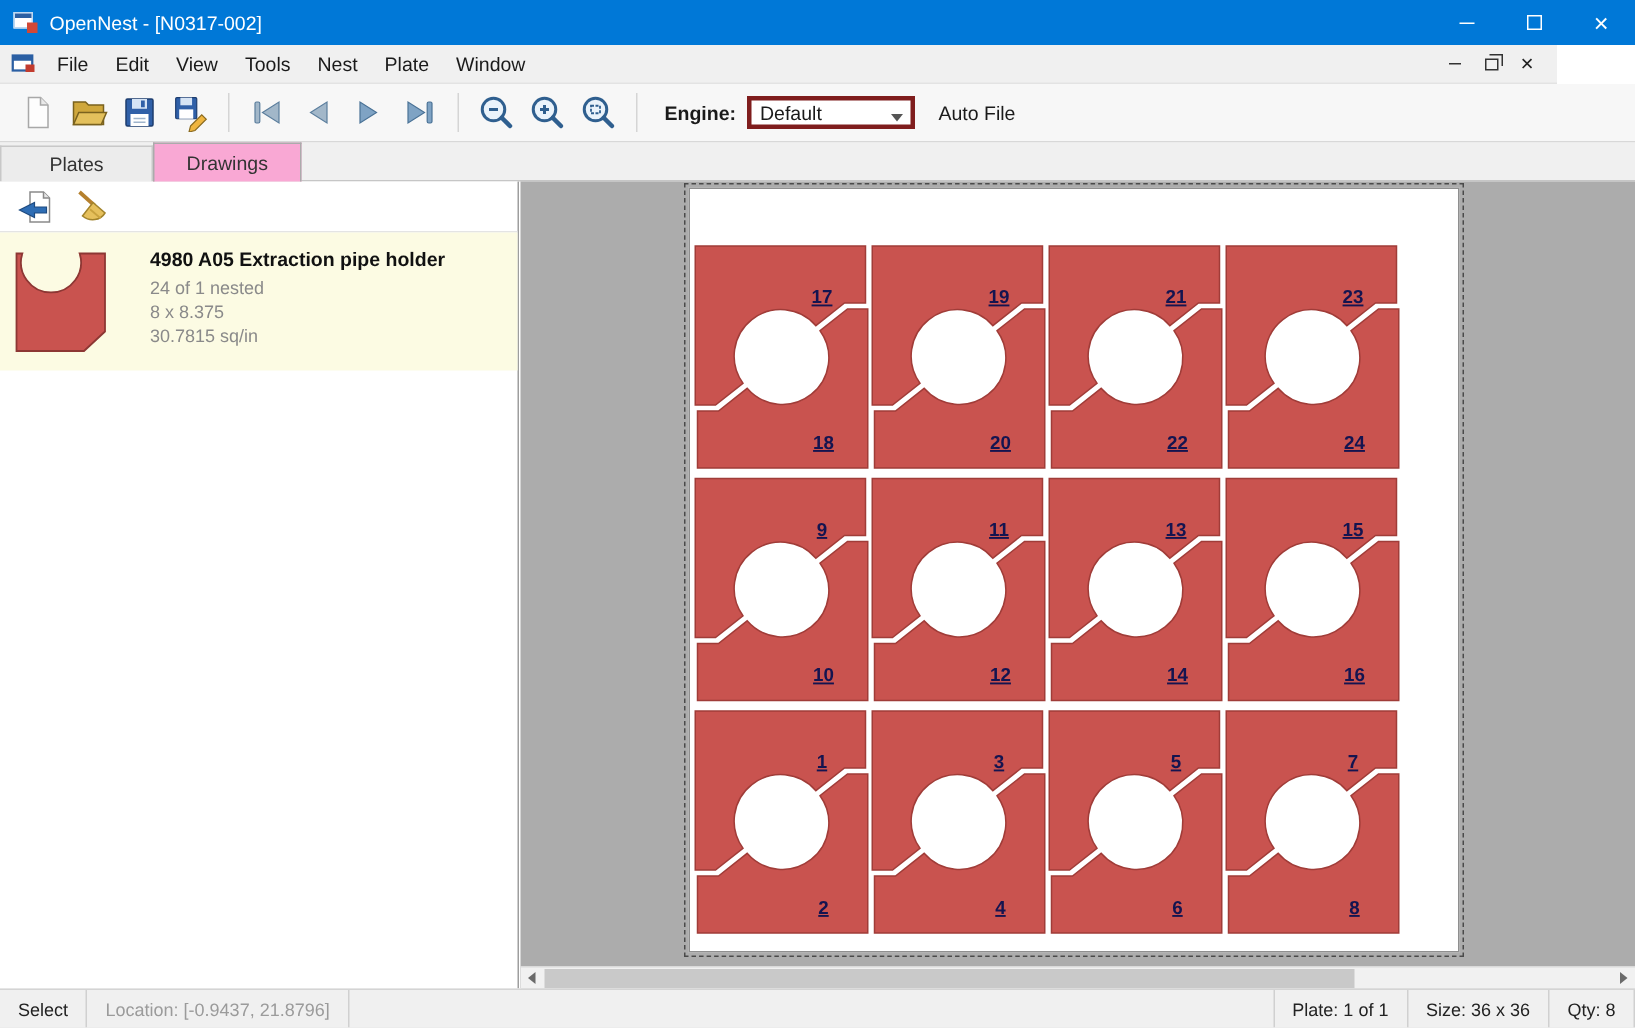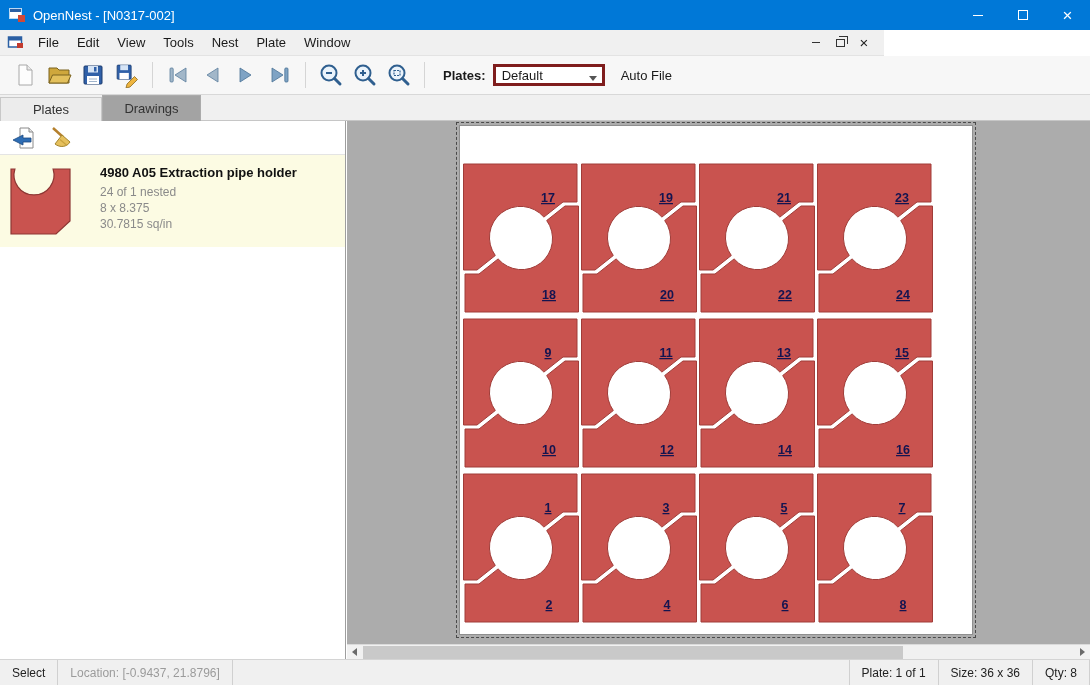--- a/index.html
+++ b/index.html
@@ -14,21 +14,21 @@
   .titlebar .appicon .w::before { content:""; position:absolute; left:0; top:0; width:11px; height:3px; background:#2B5FA3; }
   .titlebar .appicon .r { position:absolute; right:0; bottom:0; width:7px; height:7px; background:#D14836; }
   .titlebar .title { font-size:13px; }
   .tb-controls { margin-left:auto; display:flex; height:30px; }
   .tb-btn { width:45px; height:30px; display:flex; align-items:center; justify-content:center; }
   .g-min { width:10px; height:1px; background:#fff; display:block; }
   .g-max { width:10px; height:10px; border:1px solid #fff; display:block; }
   .g-close { font-size:17px; line-height:1; color:#fff; }
 
   
-  .menubar { position:absolute; left:0; top:30px; width:884px; height:26px; background:#F0F0F0; display:flex; align-items:center; border-bottom:1px solid #E3E3E3; }
+  .menubar { position:absolute; left:0; top:30px; width:1038px; height:26px; background:#F0F0F0; display:flex; align-items:center; border-bottom:1px solid #E3E3E3; }
   .mdiicon { width:18px; height:16px; margin:0 4px 0 7px; position:relative; }
   .mdiicon svg { display:block; }
   .menu-item { padding:0 9px; height:26px; display:flex; align-items:center; font-size:13px; color:#1a1a1a; }
   .mdi-controls { margin-left:auto; display:flex; align-items:center; padding-right:8px; }
   .mdi-btn { width:24px; height:20px; display:flex; align-items:center; justify-content:center; }
   .m-min { width:8px; height:1px; background:#333; display:block; }
   .m-restore { width:9px; height:8px; border:1px solid #333; position:relative; display:block; background:#F0F0F0; }
   .m-restore::before { content:""; position:absolute; left:2px; top:-4px; width:8px; height:7px; border:1px solid #333; border-left:none; border-bottom:none; }
   .m-close { font-size:15px; line-height:1; color:#222; }
 
@@ -40,21 +40,21 @@
   .engine-label { font-weight:bold; margin:0 7px 0 10px; }
   .combo { width:112px; height:22px; background:#fff; border:3px solid #7f1d1d; display:flex; align-items:center; position:relative; }
   .combo .val { padding-left:6px; font-size:13px; }
   .combo .drop { position:absolute; right:5px; top:9px; width:0; height:0; border-left:4px solid transparent; border-right:4px solid transparent; border-top:5px solid #555; }
   .autonest { margin-left:16px; font-size:13px; }
 
   
   .tabstrip { position:absolute; left:0; top:95px; width:1090px; height:26px; background:#F0F0F0; border-bottom:1px solid #C6C6C6; }
   .tab { position:absolute; display:flex; align-items:center; justify-content:center; font-size:13px; color:#333; }
   .tab-plates { left:0; top:2px; width:102px; height:24px; background:#ECECEC; border:1px solid #C8C8C8; border-bottom:none; }
-  .tab-drawings { left:102px; top:0; width:99px; height:26px; background:#a3a3a3; border:1px solid #ABABAB; border-bottom:none; z-index:2; }
+  .tab-drawings { left:102px; top:0; width:99px; height:26px; background:#f9a8d4; border:1px solid #ABABAB; border-bottom:none; z-index:2; }
 
   
   .sidebar { position:absolute; left:0; top:121px; width:346px; height:538px; background:#fff; border-right:1px solid #9E9E9E; }
   .minitb { position:absolute; left:0; top:0; width:100%; height:34px; border-bottom:1px solid #E4E4E4; display:flex; align-items:center; padding-left:8px; }
   .mbtn { width:30px; height:28px; display:flex; align-items:center; justify-content:center; margin-right:8px; }
   .listitem { position:absolute; left:0; top:34px; width:345px; height:92px; background:#FCFBE3; }
   .thumb { position:absolute; left:10px; top:12px; width:66px; height:72px; }
   .li-title { position:absolute; left:100px; top:10px; font-weight:bold; font-size:13px; color:#111;text-align:center; }
   .li-sub { position:absolute; left:100px; font-size:12px; color:#8a8a8a; }
   .li-sub.s1 { top:30px; } .li-sub.s2 { top:46px; } .li-sub.s3 { top:62px; }
@@ -212,21 +212,21 @@
     <div class="tbtn">
       <svg width="26" height="26" viewBox="0 0 26 26">
         <circle cx="11" cy="11" r="7.5" fill="#EAF3FB" stroke="#2F5F8F" stroke-width="2"></circle>
         <line x1="16.5" y1="16.5" x2="22" y2="22" stroke="#2F5F8F" stroke-width="3" stroke-linecap="round"></line>
         <rect x="8" y="8.5" width="6" height="5" fill="none" stroke="#2F5F8F" stroke-width="1.2" stroke-dasharray="2 1"></rect>
       </svg>
     </div>
 
     <div class="tsep"></div>
 
-    <span class="engine-label">Plates:</span>
+    <span class="engine-label">Engine:</span>
     <div class="combo">
       <span class="val">Default</span>
       <span class="drop"></span>
     </div>
     <span class="autonest">Auto File</span>
   </div>
 
   <div class="tabstrip">
     <div class="tab tab-plates">Plates</div>
     <div class="tab tab-drawings">Drawings</div>

